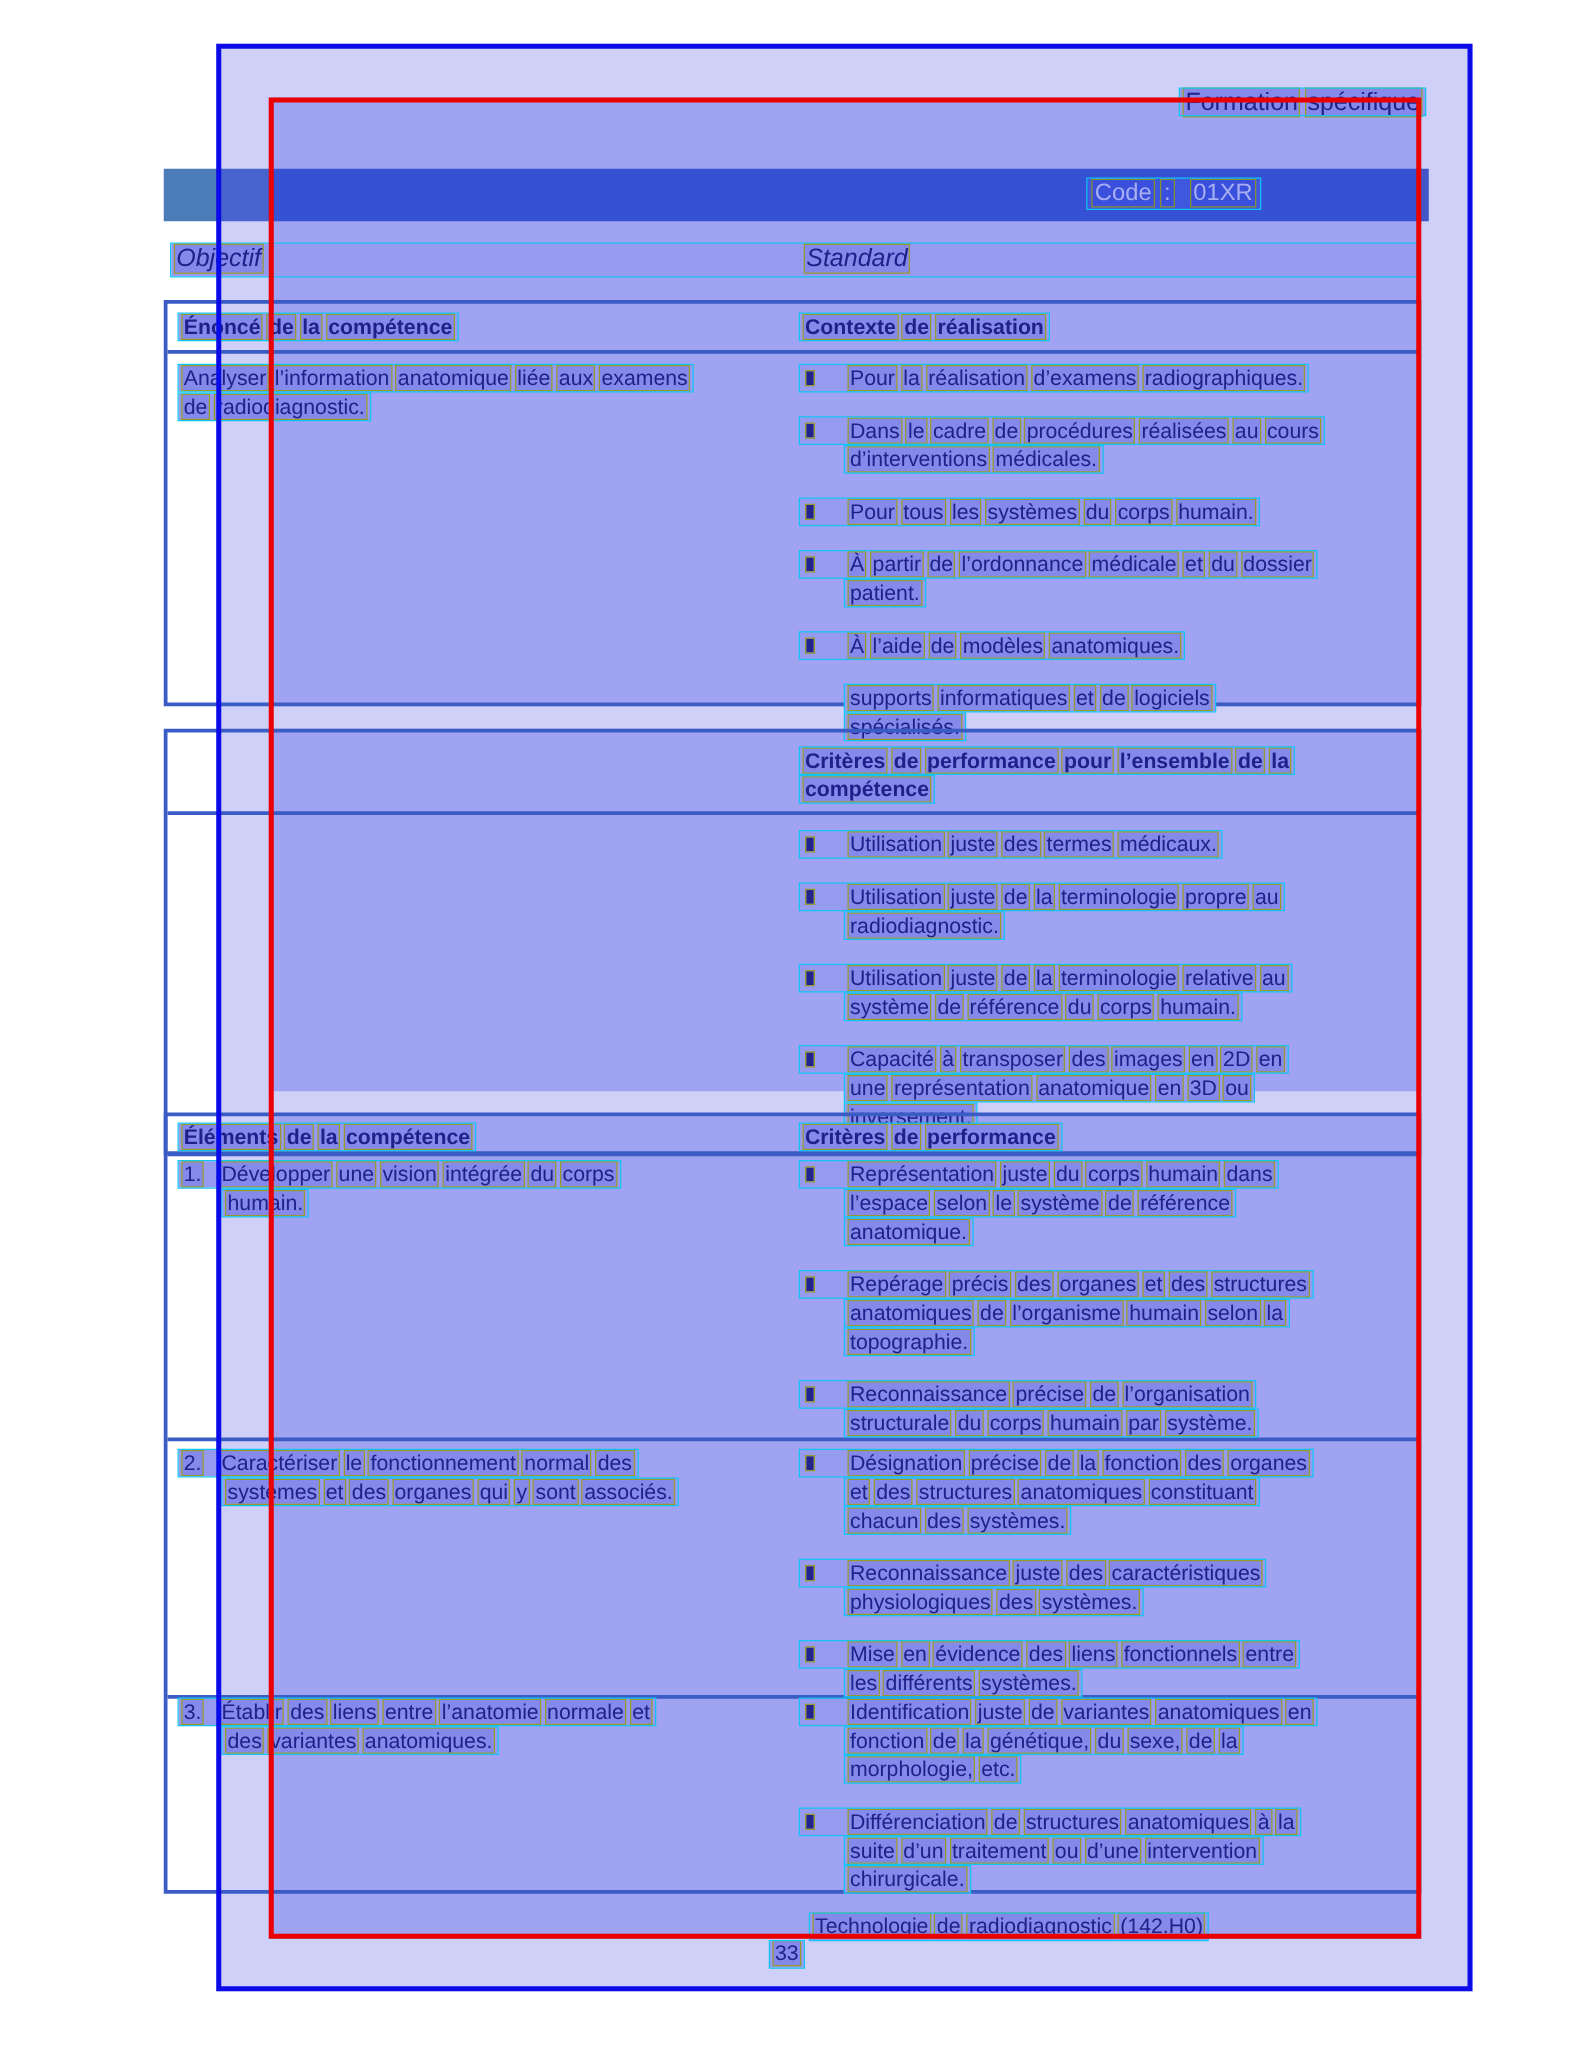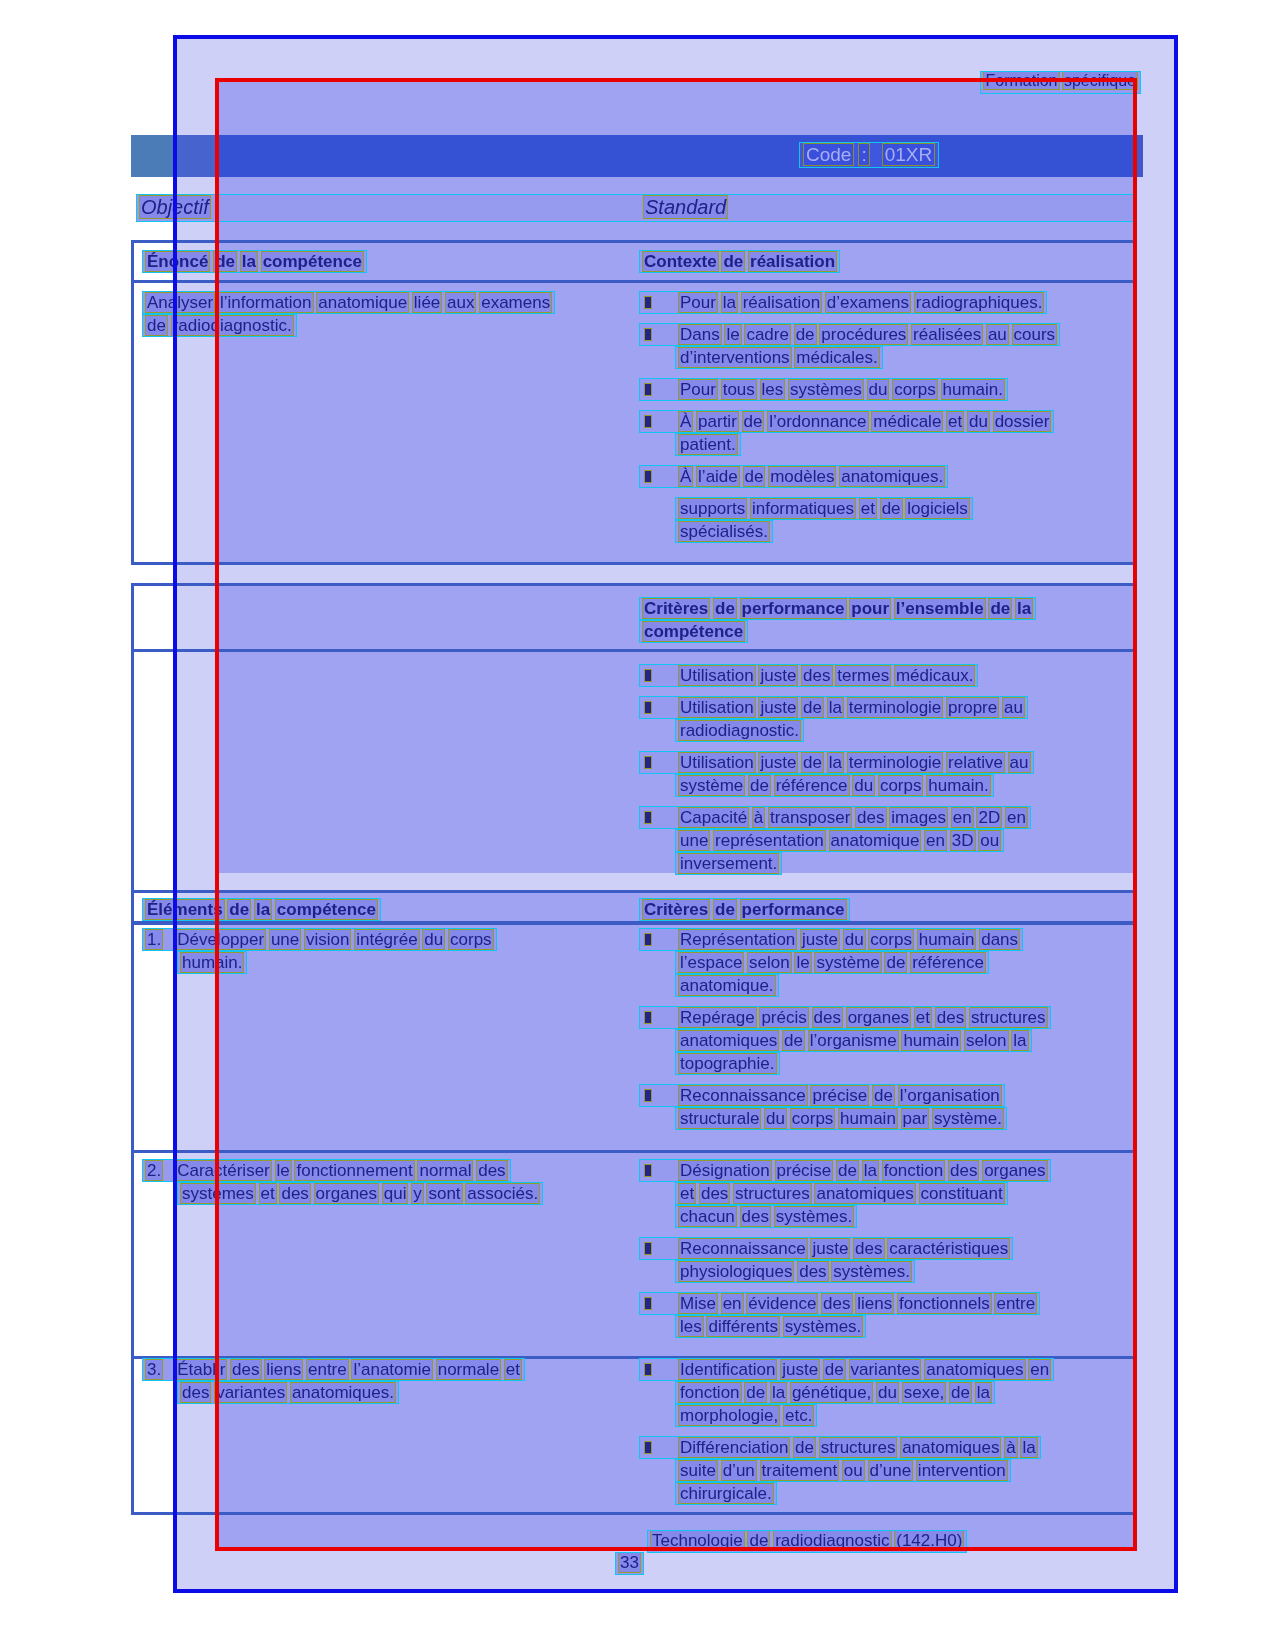--- a/index.html
+++ b/index.html
@@ -15,39 +15,39 @@
   .block{background:var(--block_overlay,#a0a3f2);z-index:2}
   .block-a{left:215px;top:78px;width:922px;height:487px}
   .block-b{left:215px;top:583px;width:922px;height:290px}
   .block-c{left:215px;top:893px;width:922px;height:658px}
   .blue-rect{left:173px;top:35px;width:1005px;height:1558px;border:4px solid var(--blue_annotation,#0b0be8);z-index:60}
   .red-rect{left:215px;top:78px;width:922px;height:1473px;border:4px solid var(--red_annotation,#ea0000);z-index:70}
 
   
   .band{left:131px;top:135px;width:1012px;height:42px;z-index:6;
     background:linear-gradient(to right,#4b7cb8 0 42px,#4663ce 42px 84px,var(--band,#3552d4) 84px 1006px,#4156c8 1006px 100%);}
-  .band-text{left:800px;top:143px;width:278px;text-align:left;z-index:10;font-size:19px;color:#a7aff2;white-space:nowrap}
+  .band-text{left:800px;top:143px;width:278px;text-align:center;z-index:10;font-size:19px;color:#a7aff2;white-space:nowrap}
   .onband{background:#3f57dd;outline:1px solid var(--line_outline,#12c4f4);display:inline-block;padding:1px 4px}
   .wb{background:#3a50dc;outline:1px solid #8a8f2e;padding:0 2px}
   .colon{margin:0 14px 0 6px}
 
   
   .ln{height:23px;line-height:21px;white-space:nowrap}
   .line{display:inline-block;background:var(--line_box_fill,#979bf0);outline:1px solid var(--line_outline,#12c4f4);padding:0 3px;height:21px}
   .w{background:var(--word_box_fill,#8489ea);outline:1px solid var(--word_outline,#97992c);padding:0 1px}
   .b{font-weight:bold}
   .bm{display:inline-block;width:6px;height:11px;background:#23238c;outline:1px solid var(--word_outline,#97992c);margin:0 28px 0 2px}
   .nm{margin-right:14px}
-  .para + .para{margin-top:9px}
+  .para + .para{margin-top:19px}
   .cont{margin-left:36px}
   .contn{margin-left:35px}
 
   
   .formation{left:850px;top:71px;width:290px;text-align:right;z-index:10}
-  .formation .line{font-size:16px}
+  .formation .line{font-size:20px}
   .obj-row{left:137px;top:195px;width:996px;z-index:10}
   .objline{display:block;position:relative;height:26px;background:var(--line_box_fill,#979bf0);outline:1px solid var(--line_outline,#12c4f4)}
   .objword,.stdword{position:absolute;top:1px;font-weight:normal;font-style:italic;font-size:20px}
   .objword{left:3px}
   .stdword{left:507px}
 
   
   .tbl{position:absolute;box-sizing:border-box;border:3px solid var(--table_border,#3a5cc4);z-index:10;background:transparent}
   .t1{left:131px;top:240px;width:1006px;height:325px}
   .t2{left:131px;top:583px;width:1006px;height:341px}

